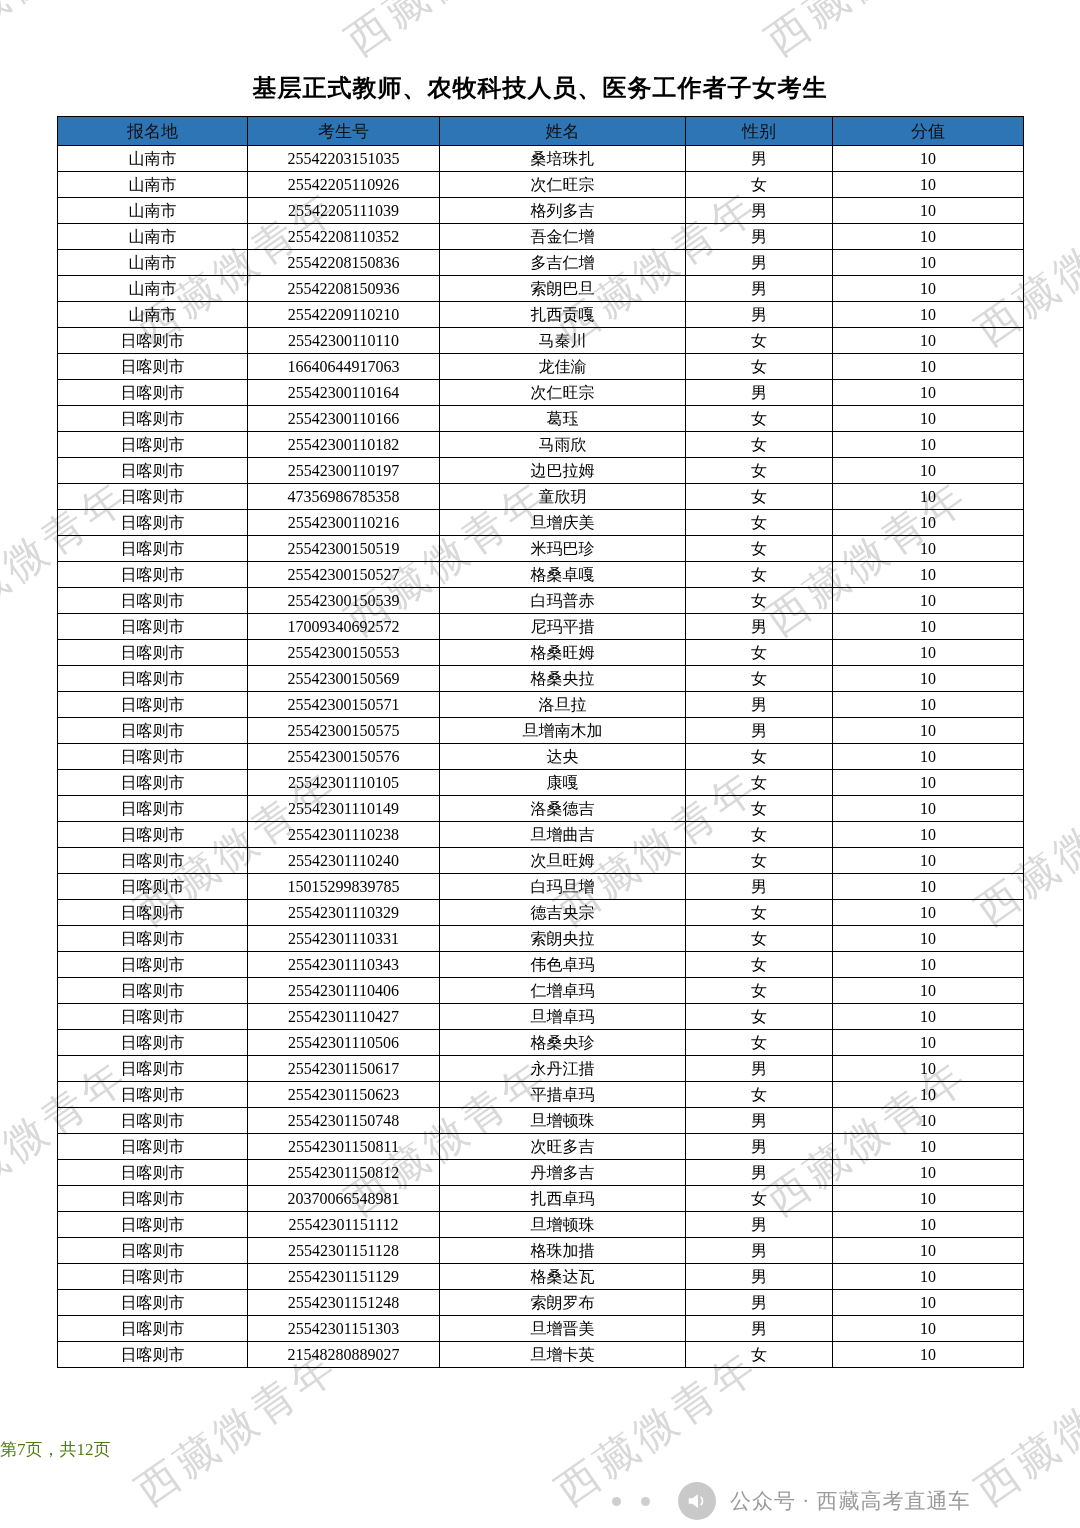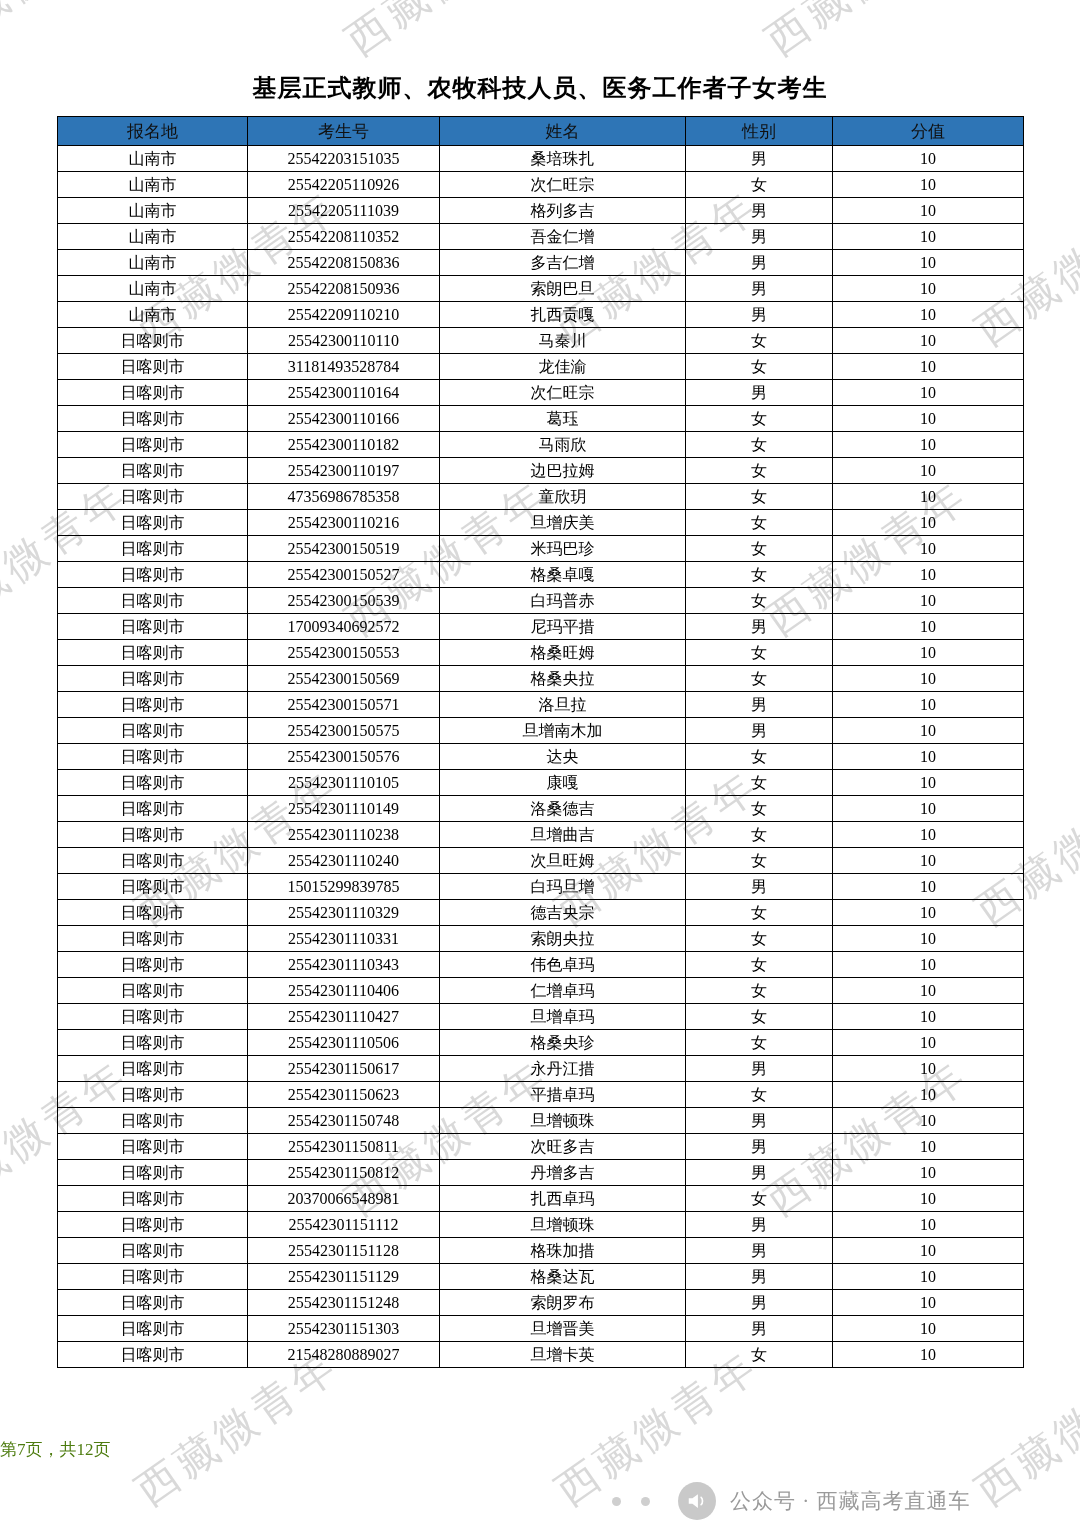--- a/index.html
+++ b/index.html
@@ -159,21 +159,21 @@
           </tr>
           <tr>
             <td>日喀则市</td>
             <td>25542300110110</td>
             <td>马秦川</td>
             <td>女</td>
             <td>10</td>
           </tr>
           <tr>
             <td>日喀则市</td>
-            <td>31181493528784</td>
+            <td>16640644917063</td>
             <td>龙佳渝</td>
             <td>女</td>
             <td>10</td>
           </tr>
           <tr>
             <td>日喀则市</td>
             <td>25542300110164</td>
             <td>次仁旺宗</td>
             <td>男</td>
             <td>10</td>

